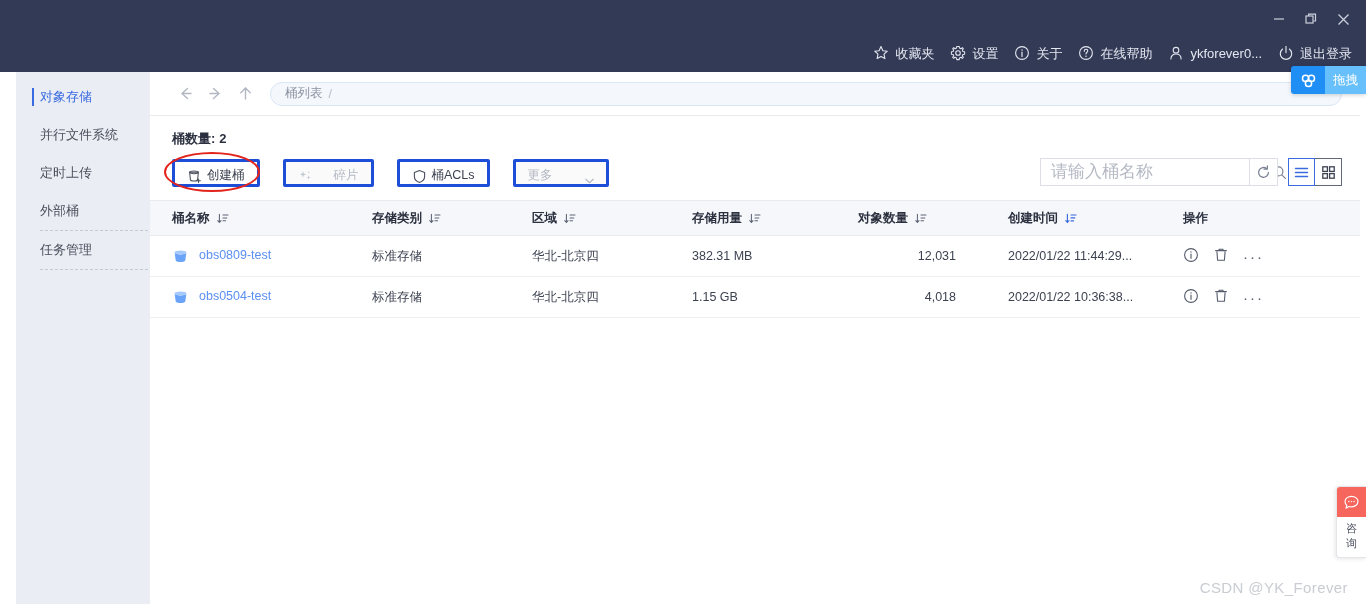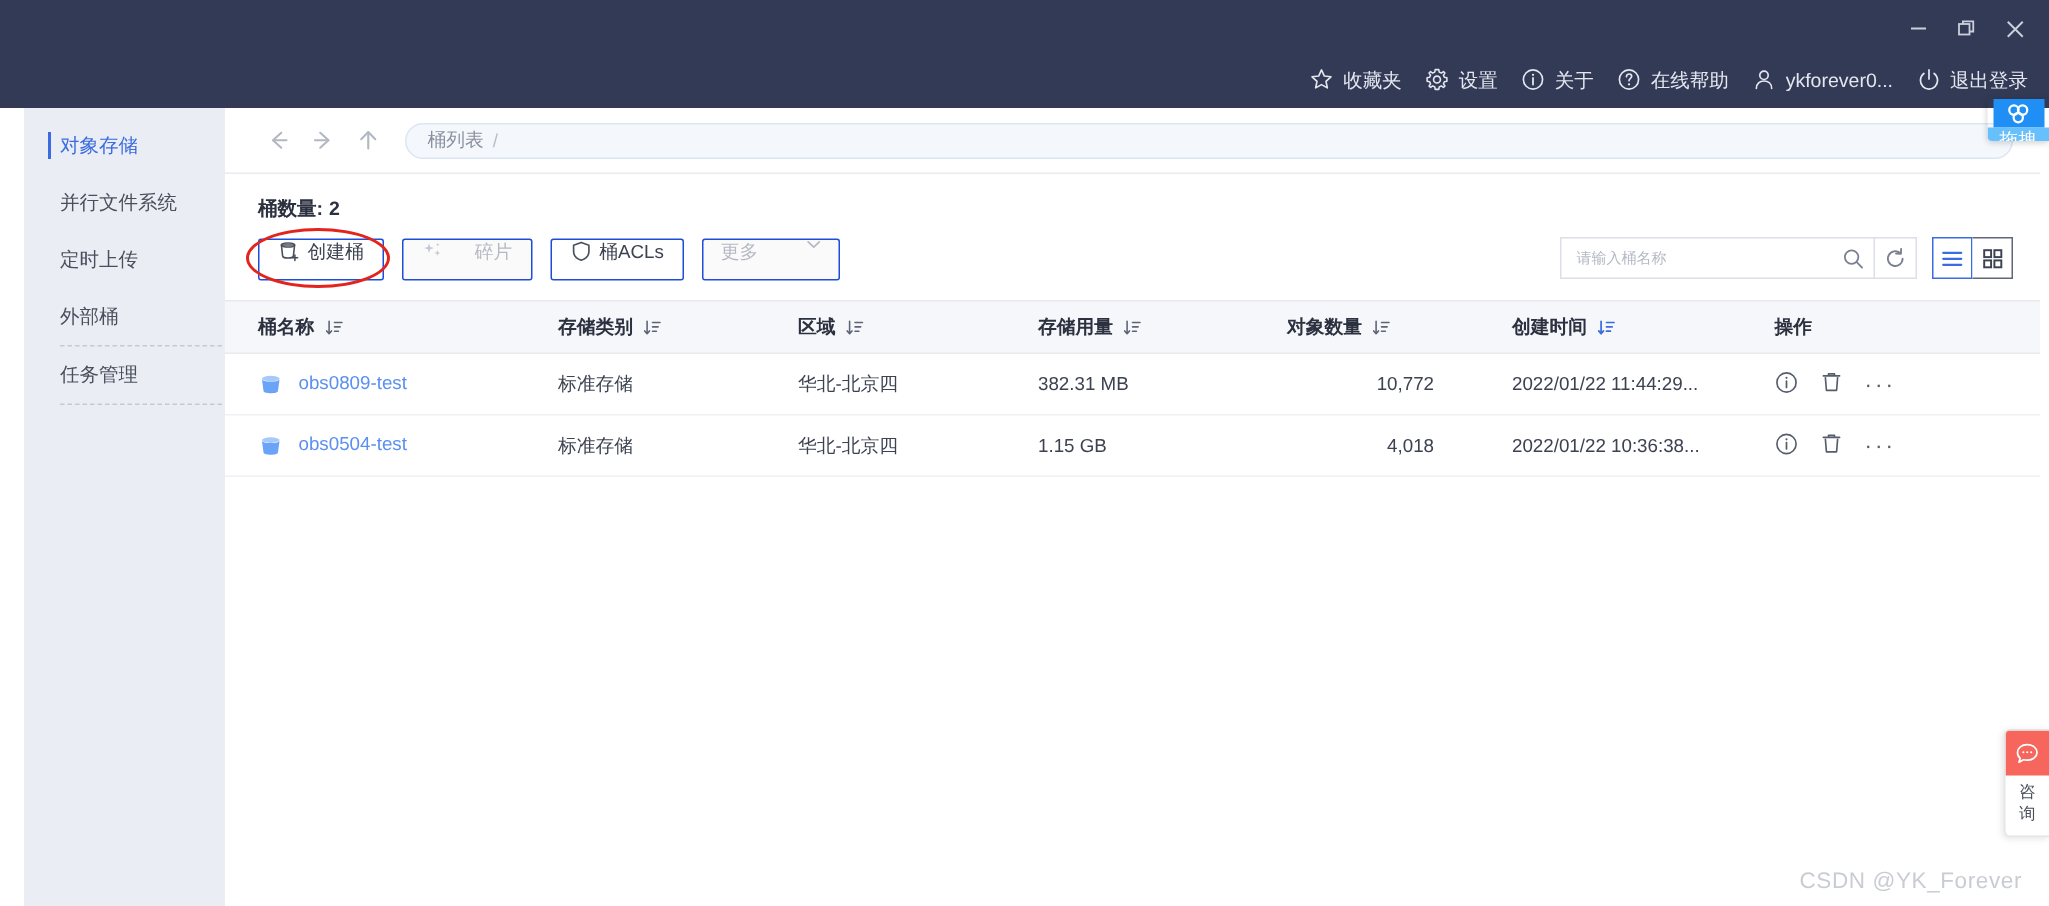--- a/index.html
+++ b/index.html
@@ -139,28 +139,28 @@
 
   .toolbar {
     position: relative;
     margin-top: 10px;
     padding: 0 18px 0 22px;
     height: 30px;
     display: flex; align-items: center;
   }
   .tbtn {
     height: 28px;
-    border: 1px solid #1d4ed8;
+    border: 3px solid #1d4ed8;
     background: #ffffff;
     border-radius: 2px;
-    display: flex; align-items: flex-start;
+    display: flex; align-items: flex-end;
     padding: 0 12px;
     font-size: 12.5px;
     color: #3d4251;
-    margin-right: 12px;
+    margin-right: 23px;
     white-space: nowrap;
   }
   .tbtn.disabled { color: #b4b9c4; background: #fafafa; gap: 16px; }
   .tbtn .ic { margin-right: 5px; display: flex; align-items: center; }
   .tbtn .caret { margin-left: 16px; display: flex; align-items: center; }
 
   .redring {
     position: absolute;
     left: 14px; top: -6px;
     width: 96px; height: 40px;
@@ -175,21 +175,21 @@
   }
   .searchbox {
     width: 210px; height: 28px;
     border: 1px solid #dcdfe6;
     background: #ffffff;
     display: flex; align-items: center;
     padding-left: 10px;
   }
   .searchbox input {
     flex: 1; border: none; outline: none;
-    font-size: 10px; color: #0f172a;
+    font-size: 17px; color: #0f172a;
     font-family: inherit;
     background: transparent;
   }
   .searchbox input::placeholder { color: #b4b9c4; }
   .searchbox .sic {
     width: 28px; height: 26px;
     display: flex; align-items: center; justify-content: center;
     color: #7a8192;
   }
   .refbtn {
@@ -246,21 +246,20 @@
   .ops .dots { letter-spacing: 2px; font-size: 15px; color: #555c6b; line-height: 1; }
 
   
   .drag-widget {
     position: absolute; right: 0; top: 66px;
     height: 28px;
     display: flex; align-items: center;
     border-radius: 3px 0 0 3px;
     overflow: hidden;
     box-shadow: 0 1px 4px rgba(0,0,0,0.18);
-    flex-direction: column;
   }
   .drag-widget .dw-icon {
     width: 34px; height: 28px;
     background: #1f8ff5;
     display: flex; align-items: center; justify-content: center;
   }
   .drag-widget .dw-text {
     background: #67c0fb;
     color: #ffffff;
     font-size: 12.5px;
@@ -596,21 +595,21 @@
             <svg width="17" height="17" viewBox="0 0 17 17">
               <path d="M2.6 4.6 C2.6 5.6 5.2 6.4 8.5 6.4 C11.8 6.4 14.4 5.6 14.4 4.6 L13.3 12.6 C13.2 13.5 11.2 14.1 8.5 14.1 C5.8 14.1 3.8 13.5 3.7 12.6 Z" fill="#6ba3f8"></path>
               <ellipse cx="8.5" cy="4.4" rx="5.9" ry="1.85" fill="#a6c9fb"></ellipse>
             </svg>
           </span>
           <span class="bucket-name">obs0809-test</span>
         </div>
         <div class="c1">标准存储</div>
         <div class="c2">华北-北京四</div>
         <div class="c3">382.31 MB</div>
-        <div class="c4 num-cell">10,772</div>
+        <div class="c4 num-cell">12,031</div>
         <div class="c5">2022/01/22 11:44:29...</div>
         <div class="c6">
           <span class="ops">
             <span>
               <svg width="16" height="16" viewBox="0 0 16 16">
                   <circle cx="8" cy="8" r="6.4" fill="none" stroke="#555c6b" stroke-width="1.1"></circle>
                   <circle cx="8" cy="4.9" r="0.72" fill="#555c6b"></circle>
                   <path d="M8 7 V11.3" stroke="#555c6b" stroke-width="1.15" stroke-linecap="round"></path>
                 </svg>
             </span>

